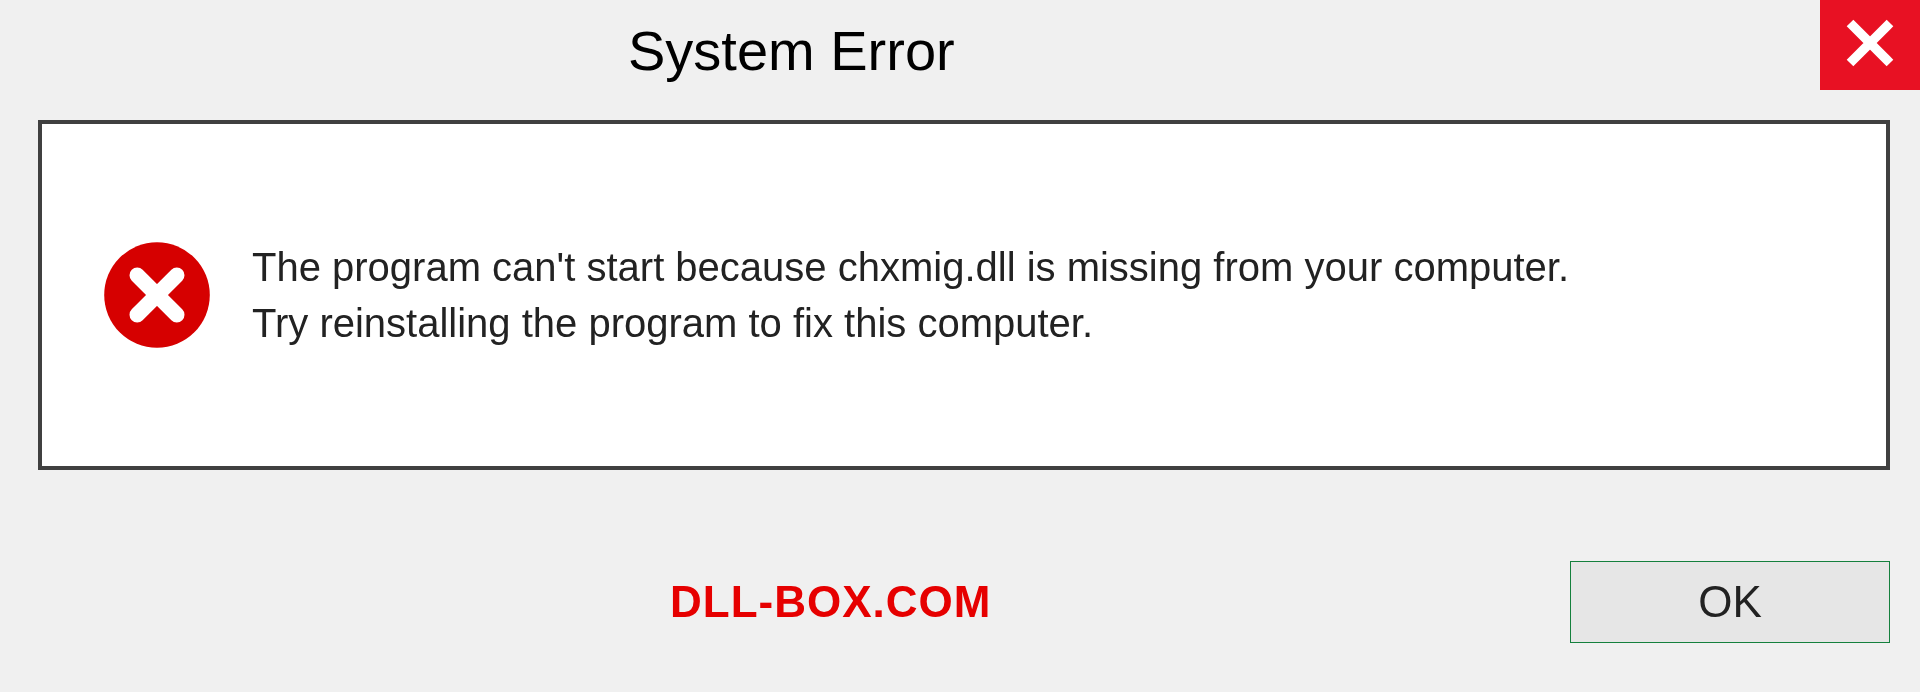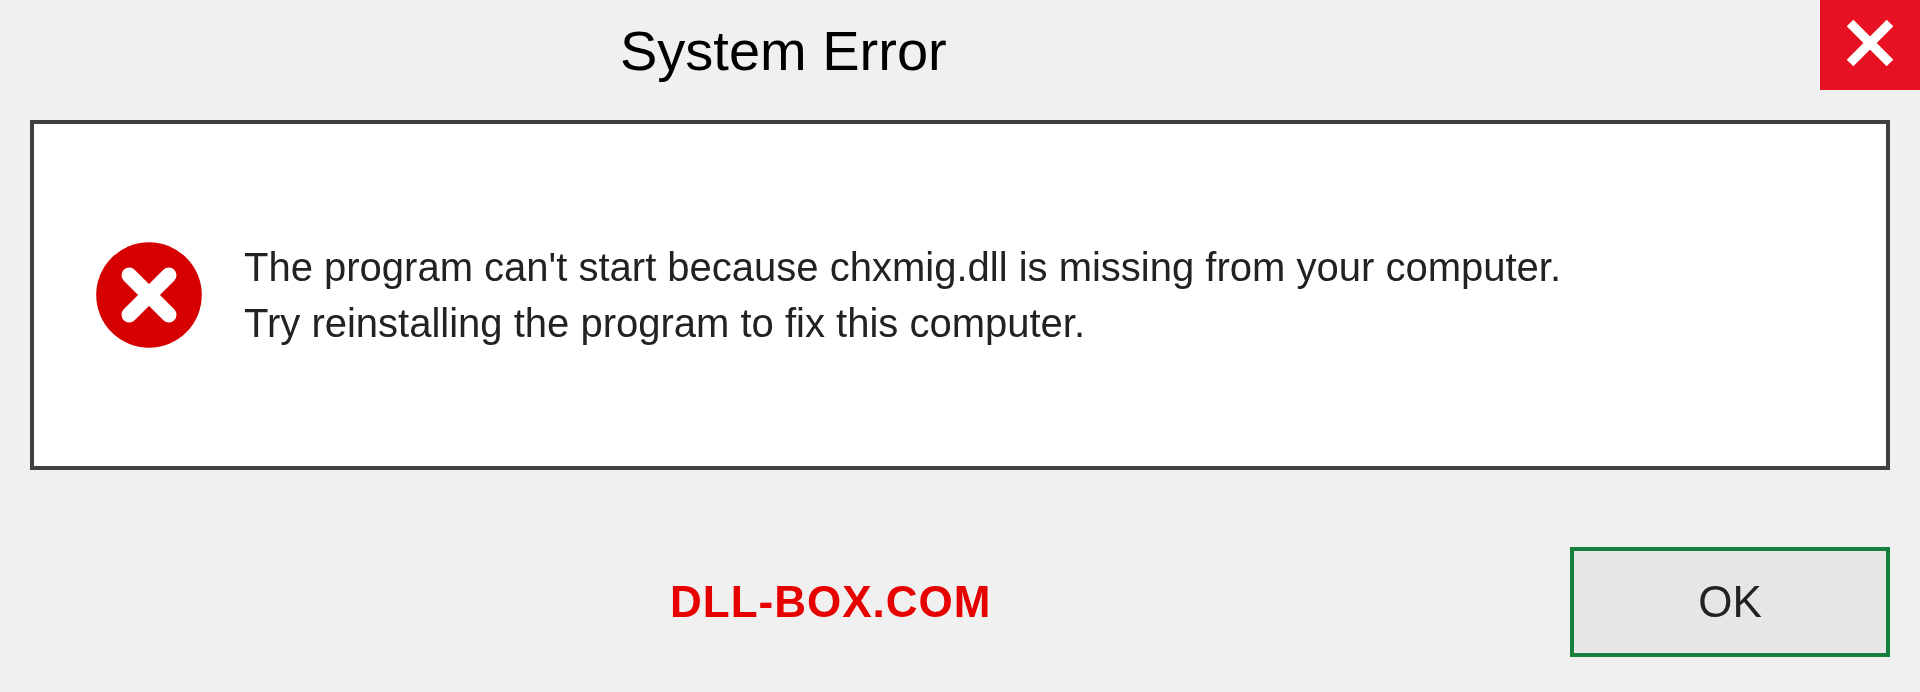--- a/index.html
+++ b/index.html
@@ -13,20 +13,21 @@
       width: 1920px;
       height: 692px;
       overflow: hidden;
       position: relative;
     }
     .dialog {
       position: relative;
       width: 100%;
       height: 100%;
       background: #f0f0f0;
+      padding-left: 8px;
     }
     .titlebar {
       display: flex;
       align-items: center;
       height: 100px;
       padding-left: 620px;
       position: relative;
     }
     .title {
       font-size: 56px;
@@ -89,23 +90,23 @@
     }
     .watermark {
       font-size: 44px;
       font-weight: 800;
       color: #e60000;
       letter-spacing: 1px;
       padding-left: 640px;
     }
     .ok-btn {
       width: 320px;
-      height: 110px;
+      height: 82px;
       background: #e6e6e6;
-      border: 4px solid #15803d;
+      border: 1px solid #15803d;
       font-size: 44px;
       color: #222;
       display: flex;
       align-items: center;
       justify-content: center;
       cursor: pointer;
       font-family: inherit;
     }
   </style>
 </head>

